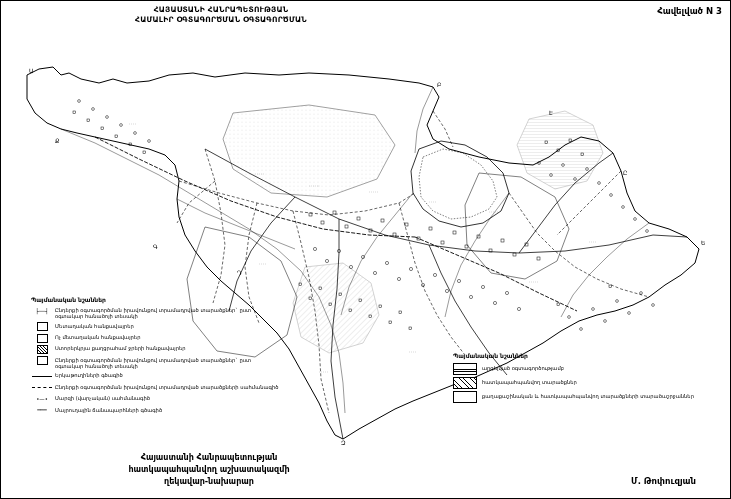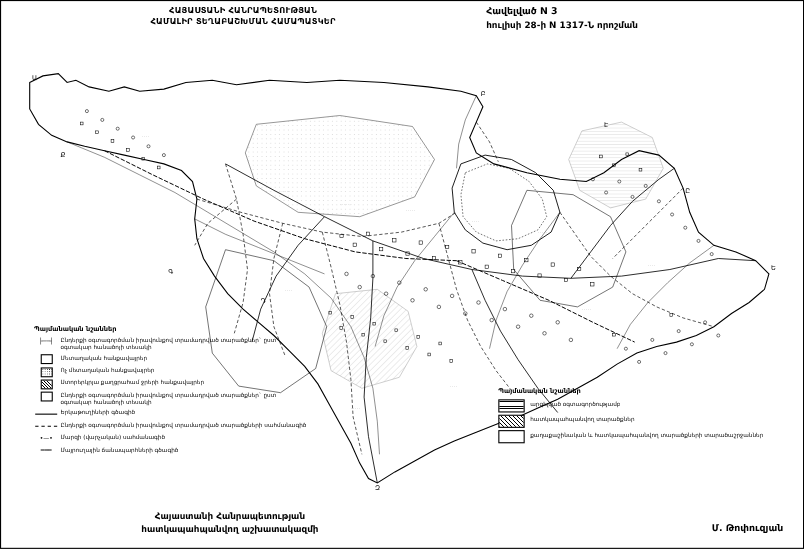--- a/index.html
+++ b/index.html
@@ -35,40 +35,41 @@
     font-size: 7.5px;
     line-height: 10px;
     font-weight: bold;
     letter-spacing: 0.2px;
   }
   .hdr-right {
     position: absolute;
     right: 8px;
     top: 4px;
     width: 280px;
+    text-align: right;
     font-size: 8px;
     line-height: 12px;
     font-weight: bold;
   }
   .hdr-right .l1 { font-size: 8.5px; }
 
   
   .footer-left {
     position: absolute;
     left: 88px;
     bottom: 10px;
     width: 240px;
     text-align: center;
     font-size: 8px;
     line-height: 12px;
     font-weight: bold;
   }
   .footer-right {
     position: absolute;
-    right: 18px;
+    right: 34px;
     bottom: 12px;
     font-size: 8.5px;
     font-weight: bold;
   }
 
   
   #map-canvas {
     position: absolute;
     left: 8px;
     top: 52px;
@@ -172,26 +173,25 @@
   }
   .lgr-text { flex: 1; }
 </style>
 </head>
 <body>
 
 <div id="page">
 
   <div class="hdr-left">
     <div>ՀԱՅԱՍՏԱՆԻ ՀԱՆՐԱՊԵՏՈՒԹՅԱՆ</div>
-    <div>ՀԱՄԱԼԻՐ ՏԵՂԱԲԱՇԽՄԱՆ ՀԱՄԱՊԱՏԿԵՐ</div>
+    <div>ՀԱՄԱԼԻՐ ՕԳՏԱԳՈՐԾՄԱՆ ՕԳՏԱԳՈՐԾՄԱՆ</div>
   </div>
 
   <div class="hdr-right">
     <div class="l1">Հավելված N 3</div>
-    <div>հուլիսի 28-ի N 1317-Ն որոշման</div>
   </div>
 
   <div id="map-canvas">
     <svg width="715" height="395" viewBox="0 0 715 395" xmlns="http://www.w3.org/2000/svg">
       <defs>
         <pattern id="pdots" width="3" height="3" patternUnits="userSpaceOnUse">
           <circle cx="1" cy="1" r="0.35" fill="#000"></circle>
         </pattern>
         <pattern id="pdots2" width="4" height="4" patternUnits="userSpaceOnUse">
           <circle cx="1" cy="1" r="0.3" fill="#555"></circle>
@@ -489,17 +489,18 @@
 
     <div class="lgr-row">
       <div class="lgr-key h3"></div>
       <div class="lgr-text">քաղաքաշինական և հատկապահպանվող տարածքների տարածաշրջաններ</div>
     </div>
   </div>
 
   <div class="footer-left">
     <div>Հայաստանի Հանրապետության</div>
     <div>հատկապահպանվող աշխատակազմի</div>
+    <div>ղեկավար-նախարար</div>
   </div>
 
   <div class="footer-right">Մ. Թոփուզյան</div>
 
 </div>
 
 </body></html>

